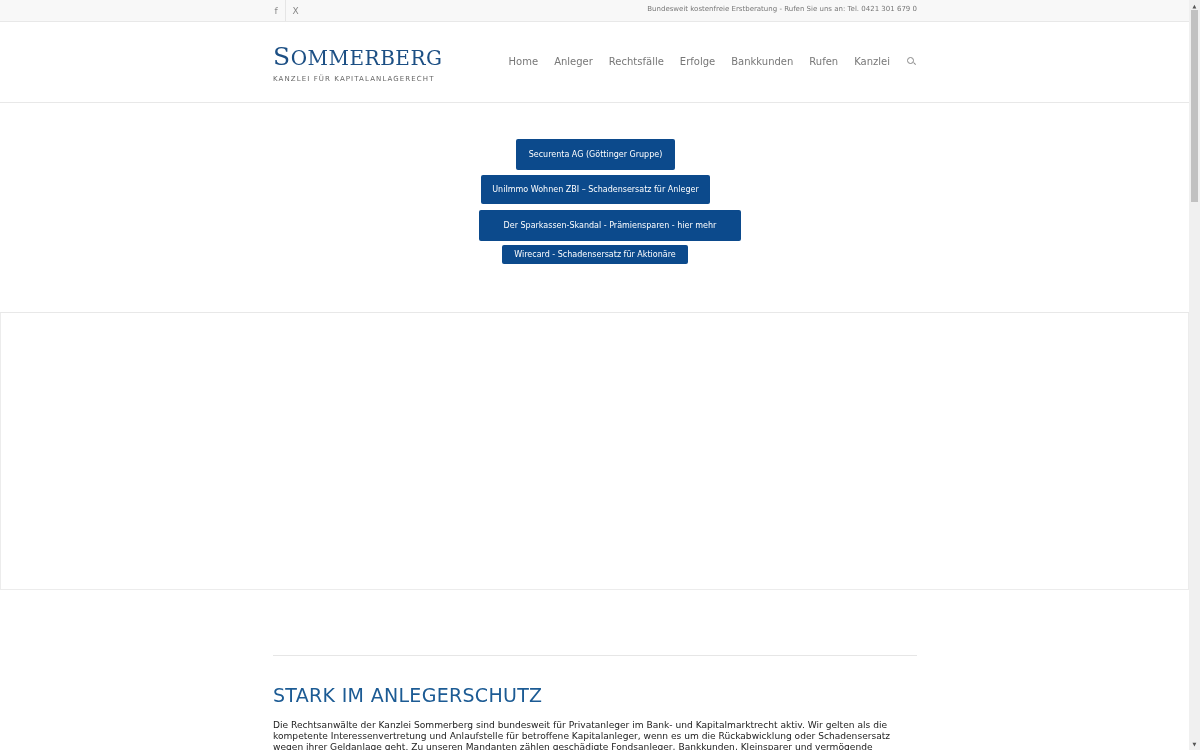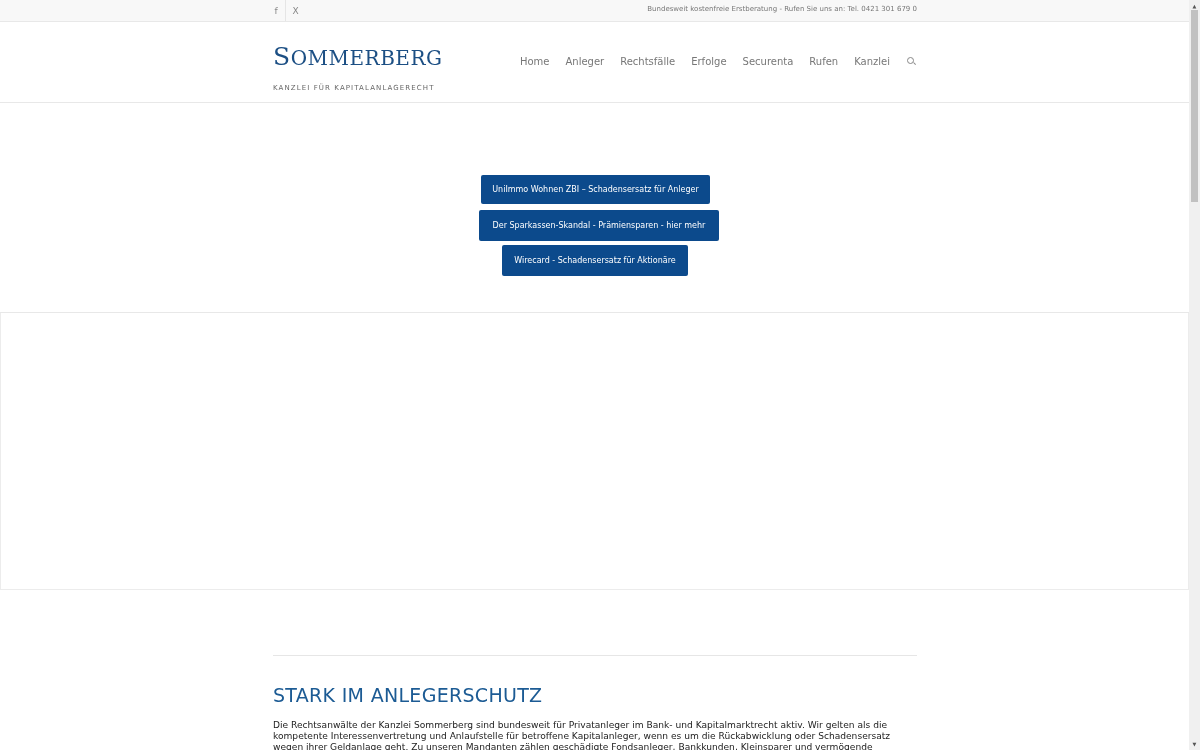--- a/index.html
+++ b/index.html
@@ -13,35 +13,35 @@
     .topbar .social { position: absolute; left: 267px; top: 0; height: 21px; display: flex; }
     .topbar .social .s-icon { width: 19px; height: 21px; display: flex; align-items: center; justify-content: center; font-size: 9px; color: #888; border-right: 1px solid #e5e5e5; }
     .topbar .social .s-icon:last-child { border-right: none; }
     .topbar .phone { position: absolute; right: 272px; top: 5px; font-size: 7px; color: #777; font-weight: normal; letter-spacing: 0; white-space: nowrap; }
 
     
     .header { position: absolute; left: 0; top: 22px; width: 1189px; height: 81px; border-bottom: 1px solid #e8e8e8; background: #fff; }
     .logo { position: absolute; left: 273px; top: 21px; }
     .logo .brand { font-family: "DejaVu Serif", serif; color: #1c4f84; font-size: 20px; letter-spacing: 0.5px; line-height: 28px; white-space: nowrap; }
     .logo .brand .big { font-size: 25px; }
-    .logo .tagline { font-size: 7px; color: #666; letter-spacing: 1.1px; margin-top: 12px; white-space: nowrap; }
+    .logo .tagline { font-size: 7px; color: #666; letter-spacing: 1.1px; margin-top: 3px; white-space: nowrap; }
 
     .nav { position: absolute; right: 272px; top: 34px; display: flex; align-items: center; }
     .nav .nav-item { font-size: 10px; color: #777; margin-left: 16px; white-space: nowrap; }
     .nav .search-icon { margin-left: 17px; width: 10px; height: 10px; position: relative; }
     .nav .search-icon::before { content: ""; position: absolute; left: 0; top: 0; width: 5px; height: 5px; border: 1.2px solid #888; border-radius: 50%; }
     .nav .search-icon::after { content: ""; position: absolute; left: 6px; top: 6px; width: 3px; height: 1.3px; background: #888; transform: rotate(45deg); }
 
     
     .btn-area { position: absolute; left: 0; top: 103px; width: 1189px; height: 210px; border-bottom: 1px solid #e8e8e8; }
     .cta { position: absolute; background: #0c4a8c; color: #fff; font-size: 8px; display: flex; align-items: center; justify-content: center; border-radius: 2px; white-space: nowrap; }
     .cta.b1 { left: 516px; top: 36px; width: 159px; height: 31px; }
     .cta.b2 { left: 481px; top: 72px; width: 229px; height: 29px; }
-    .cta.b3 { left: 479px; top: 107px; width: 240px; height: 31px; }
-    .cta.b4 { left: 502px; top: 142px; width: 186px; height: 31px; }
+    .cta.b3 { left: 479px; top: 107px; width: 262px; height: 31px; }
+    .cta.b4 { left: 502px; top: 142px; width: 186px; height: 19px; }
 
     
     .slider { position: absolute; left: 0; top: 313px; width: 1189px; height: 277px; border: 1px solid #ececec; border-top: none; background: #fff; }
 
     
     .content { position: absolute; left: 273px; top: 591px; width: 644px; }
     .content .divider { position: absolute; left: 0; top: 64px; width: 644px; height: 1px; background: #e6e6e6; }
     .content h1 { position: absolute; left: 0; top: 93px; font-size: 19px; color: #1c5b94; font-weight: normal; letter-spacing: 0.3px; white-space: nowrap; text-align: right; }
     .content p { position: absolute; left: 0; top: 129px; width: 644px; font-size: 9.1px; line-height: 10.8px; color: #222; }
 
@@ -68,28 +68,29 @@
   <div class="header">
     <a class="logo">
       <div class="brand"><span class="big">S</span><span>OMMERBERG</span></div>
       <div class="tagline">KANZLEI FÜR KAPITALANLAGERECHT</div>
     </a>
     <nav class="nav">
       <a class="nav-item">Home</a>
       <a class="nav-item">Anleger</a>
       <a class="nav-item">Rechtsfälle</a>
       <a class="nav-item">Erfolge</a>
-      <a class="nav-item">Securenta</a>
+      <a class="nav-item">Bankkunden</a>
       <a class="nav-item">Rufen</a>
       <a class="nav-item">Kanzlei</a>
       <span class="search-icon"></span>
     </nav>
   </div>
 
   <div class="btn-area">
+    <a class="cta b1">Securenta AG (Göttinger Gruppe)</a>
     <a class="cta b2">UniImmo Wohnen ZBI – Schadensersatz für Anleger</a>
     <a class="cta b3">Der Sparkassen-Skandal - Prämiensparen - hier mehr</a>
     <a class="cta b4">Wirecard - Schadensersatz für Aktionäre</a>
   </div>
 
   <div class="slider"></div>
 
   <div class="content">
     <div class="divider"></div>
     <h1>STARK IM ANLEGERSCHUTZ</h1>

